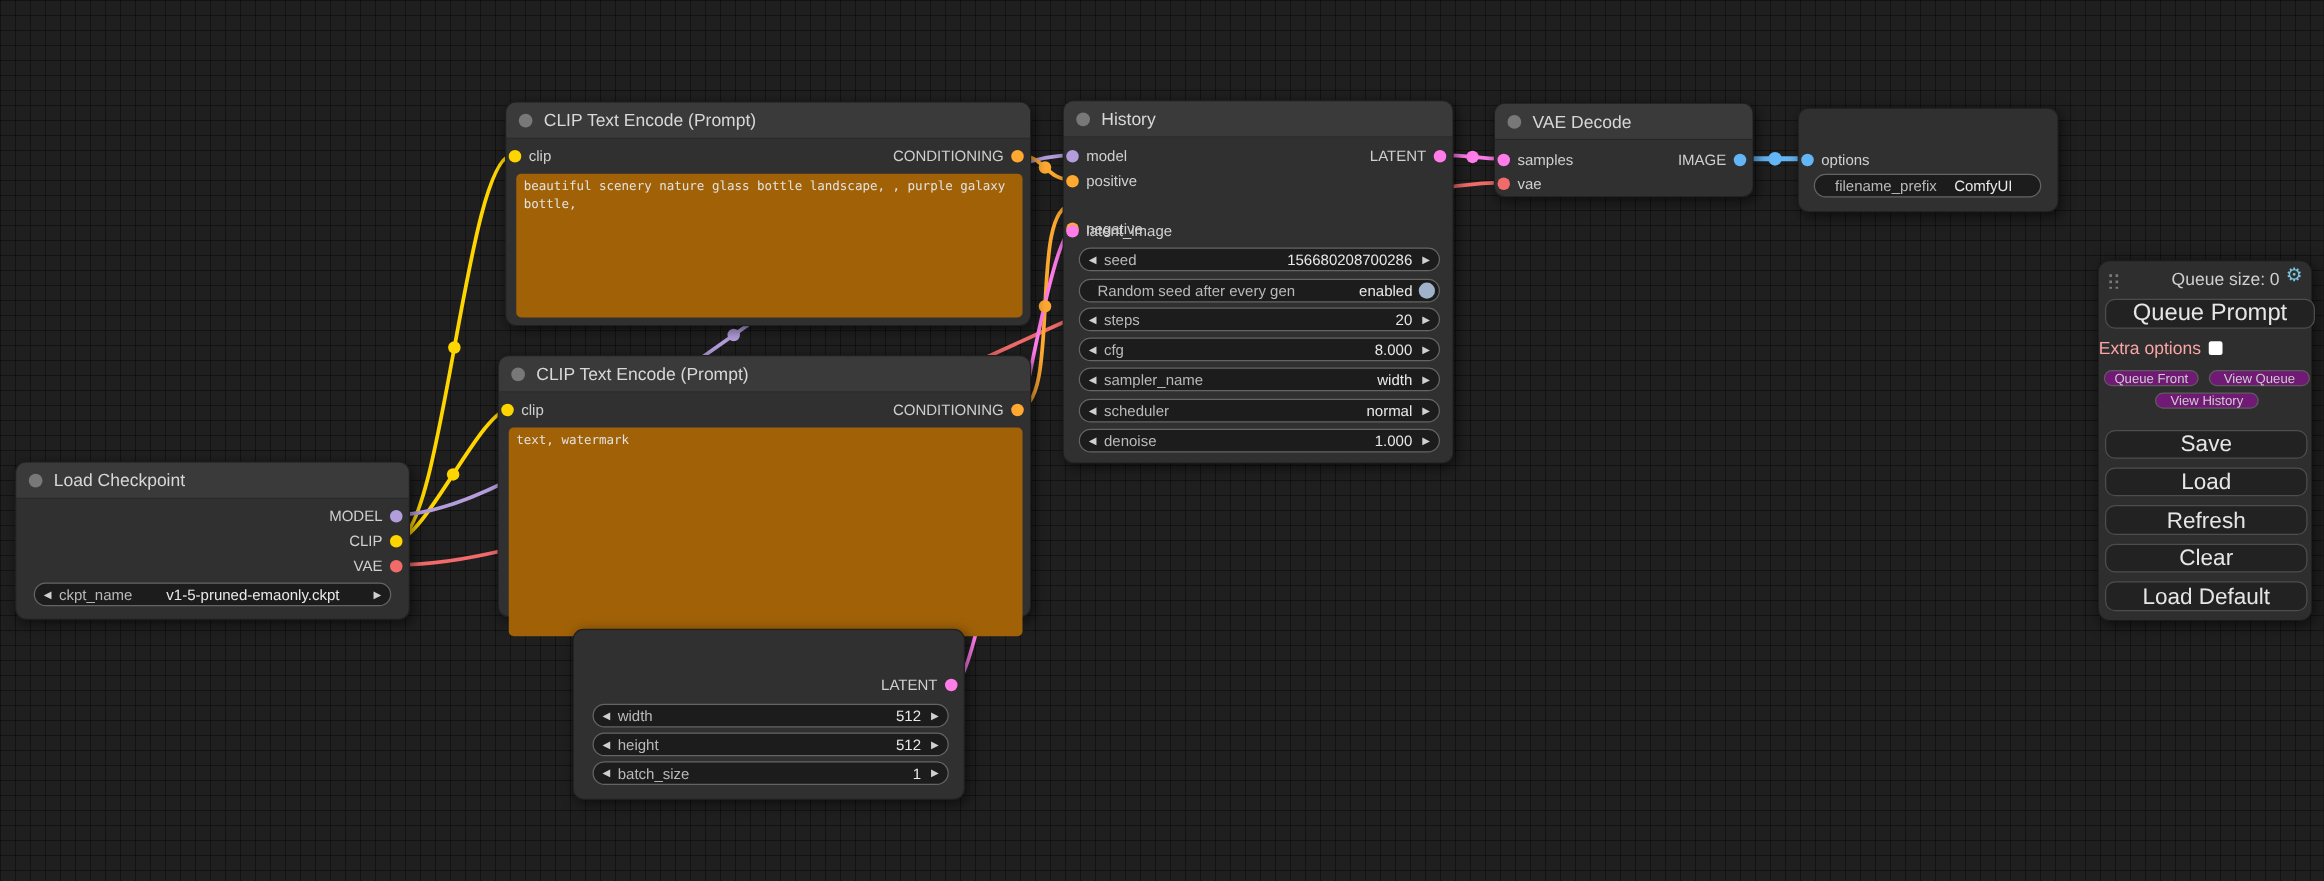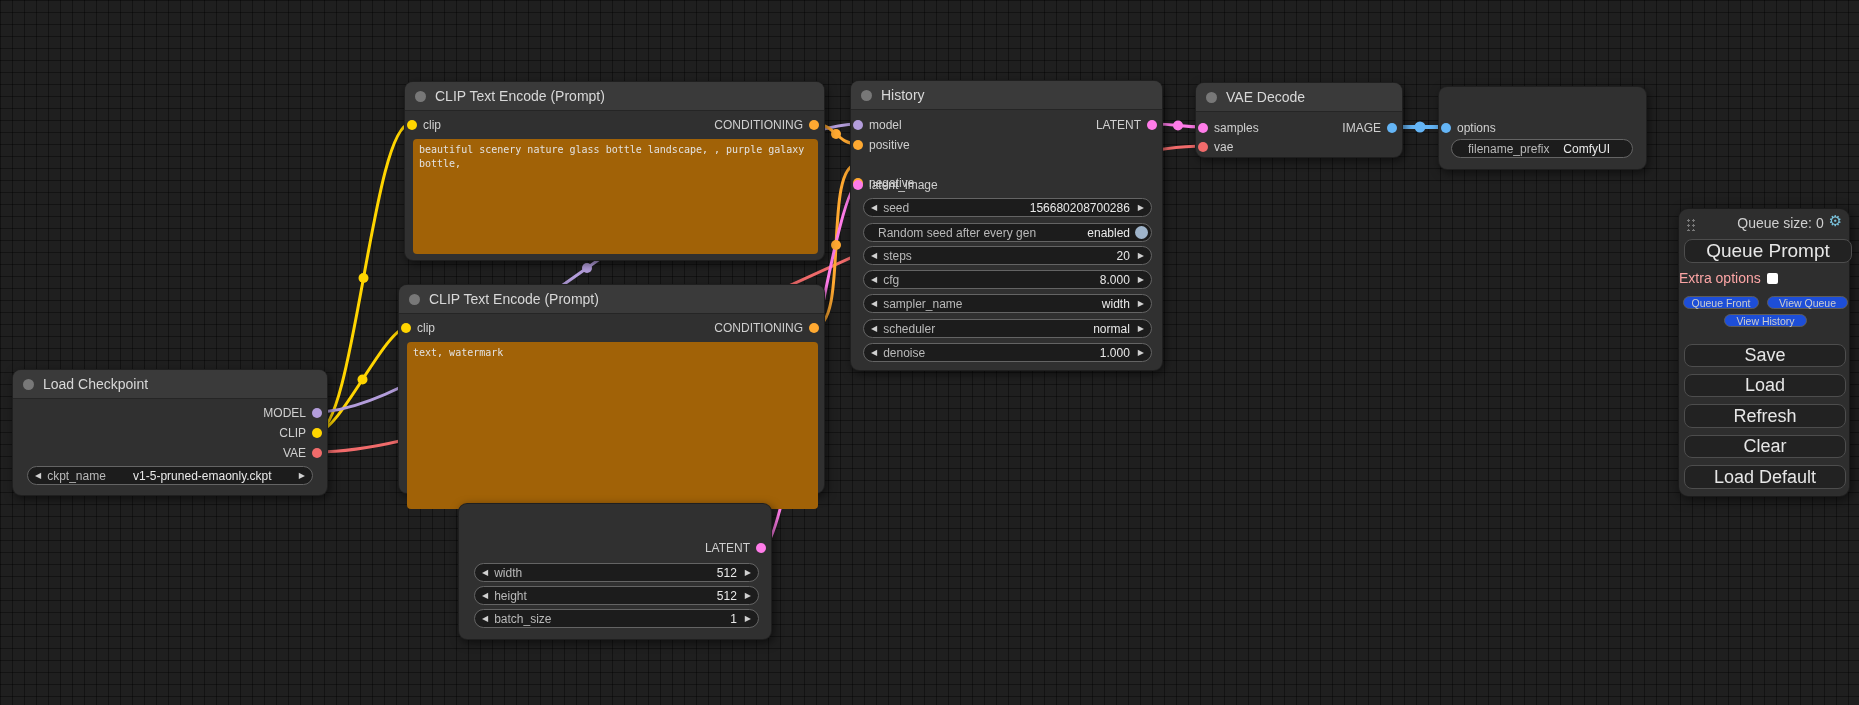--- a/index.html
+++ b/index.html
@@ -58,21 +58,21 @@
     background-size:5px 5px;
   }
   .qsize{position:absolute;top:6px;left:0;right:0;text-align:center;font-size:14px;color:#cfcfcf;padding-left:33px;}
   .qgear{position:absolute;top:4px;right:7px;font-size:15px;line-height:1;}
   .qbtn{
     position:absolute;background:#222;border:1px solid #4d4d4d;border-radius:8px;
     color:#e6e6e6;display:flex;align-items:center;justify-content:center;
     box-sizing:border-box;cursor:default;
   }
   .qbtn.big{left:5px;width:162px;height:23px;font-size:18px;}
-  .qbtn.small{height:13px;font-size:10.5px;border-radius:7px;color:#cccccc;background:#1d4ed8;border-color:#5c5c5c;}
+  .qbtn.small{height:13px;font-size:10.5px;border-radius:7px;color:#cccccc;background:#701a75;border-color:#5c5c5c;}
   .qprompt{left:5px;top:30px;width:168px;height:24px;font-size:19px;}
   .extra{position:absolute;top:61px;left:0;right:0;display:flex;align-items:center;justify-content:flex-start;gap:6px;font-size:14px;color:#fca5a5;}
   .checkbox{width:11px;height:11px;background:#ffffff;border-radius:2px;}
 </style>
 </head>
 <body>
 
 <div id="canvas">
 
   <svg id="wires" width="1859" height="705">

